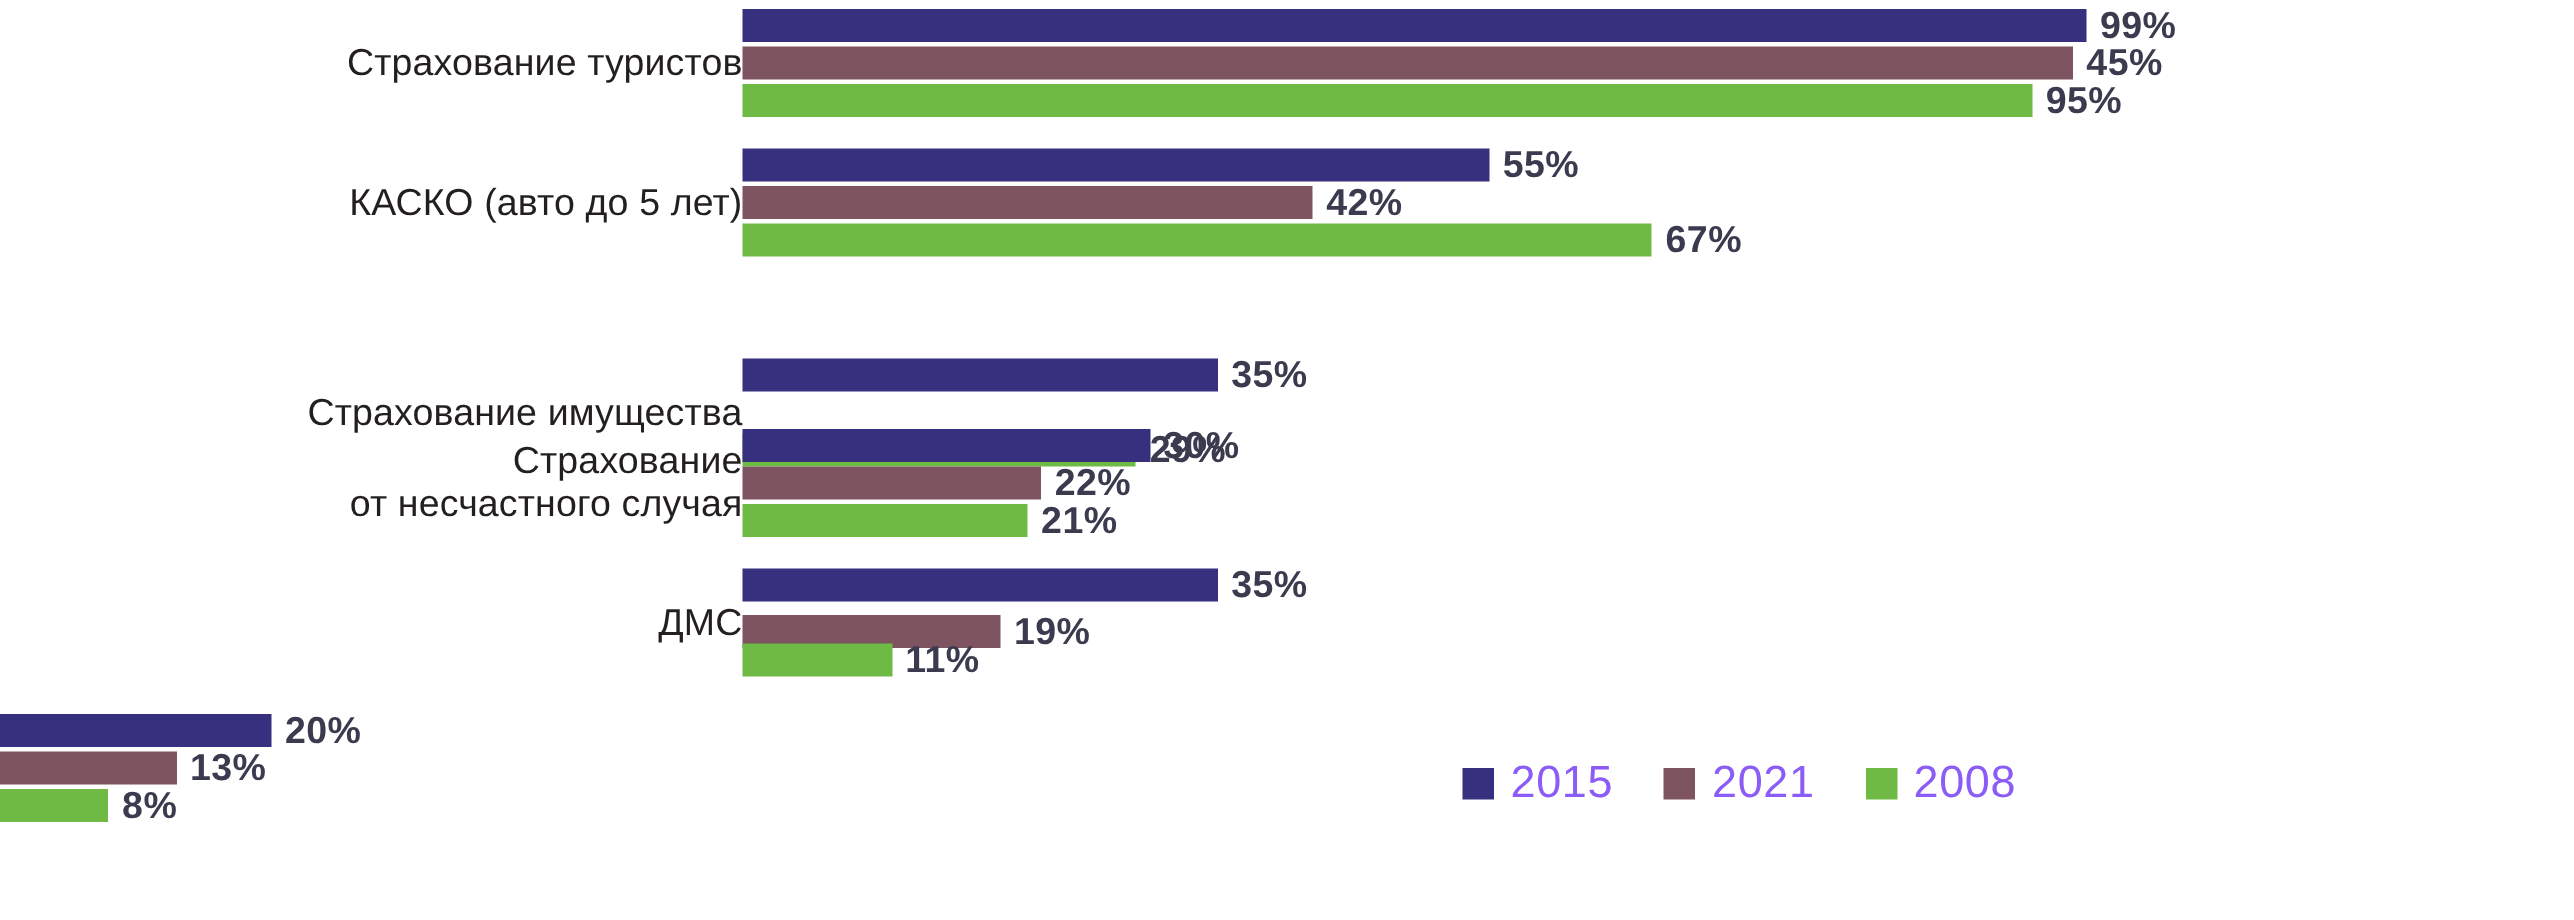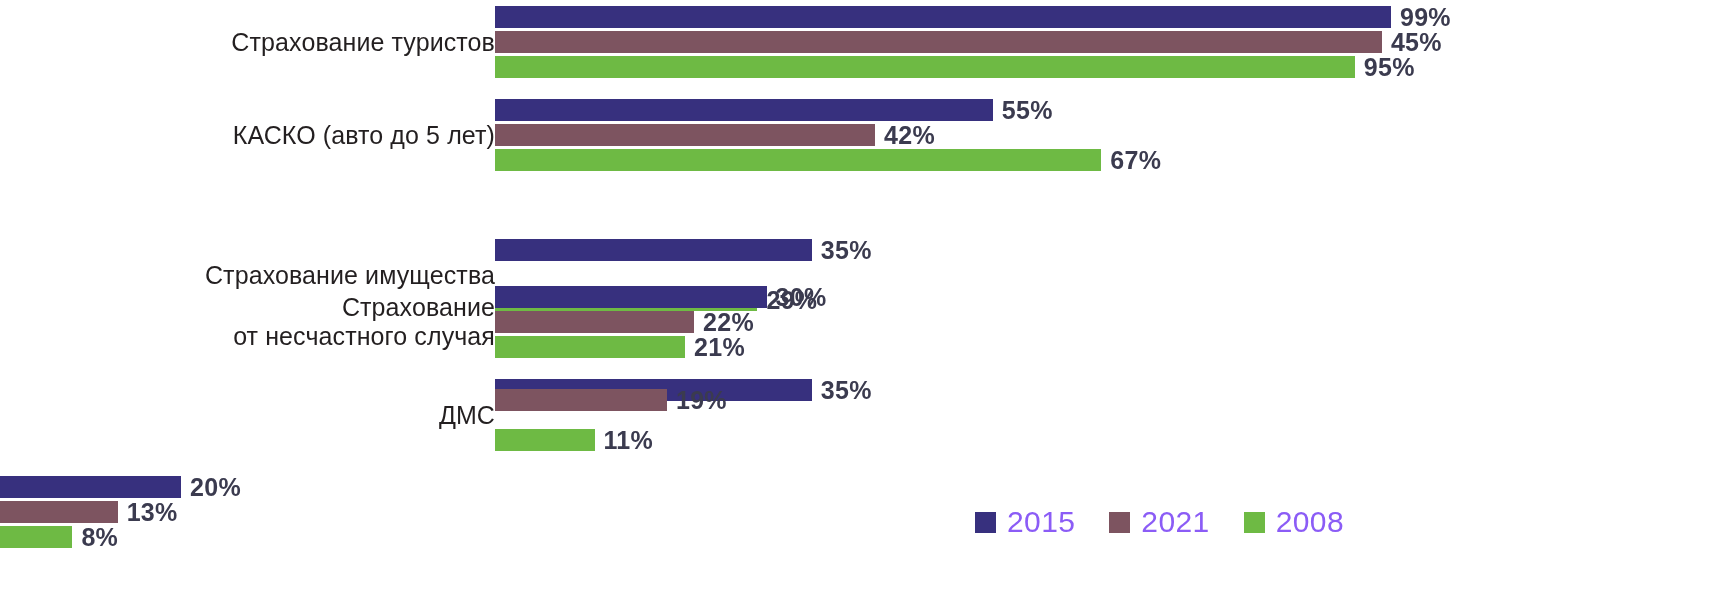--- a/index.html
+++ b/index.html
@@ -178,21 +178,21 @@
           </div>
         </div>
       </div>
       <div class="group" style="top: 375px; height: 80px;">
         <div class="cat-label">ДМС</div>
         <div class="bars">
           <div class="bar-row" style="top: 4px;">
             <span class="bar s2015" style="width: 316.75px; background: rgb(55, 48, 126);"></span>
             <span class="bar-value">35%</span>
           </div>
-          <div class="bar-row" style="top: 14px;">
+          <div class="bar-row" style="top: 35px;">
             <span class="bar s2013" style="width: 171.95px; background: rgb(125, 84, 96);"></span>
             <span class="bar-value">19%</span>
           </div>
           <div class="bar-row" style="top: 54px;">
             <span class="bar s2008" style="width: 99.55px; background: rgb(110, 186, 68);"></span>
             <span class="bar-value">11%</span>
           </div>
         </div>
       </div>
       <div class="group" style="top: 472px; height: 80px;">

